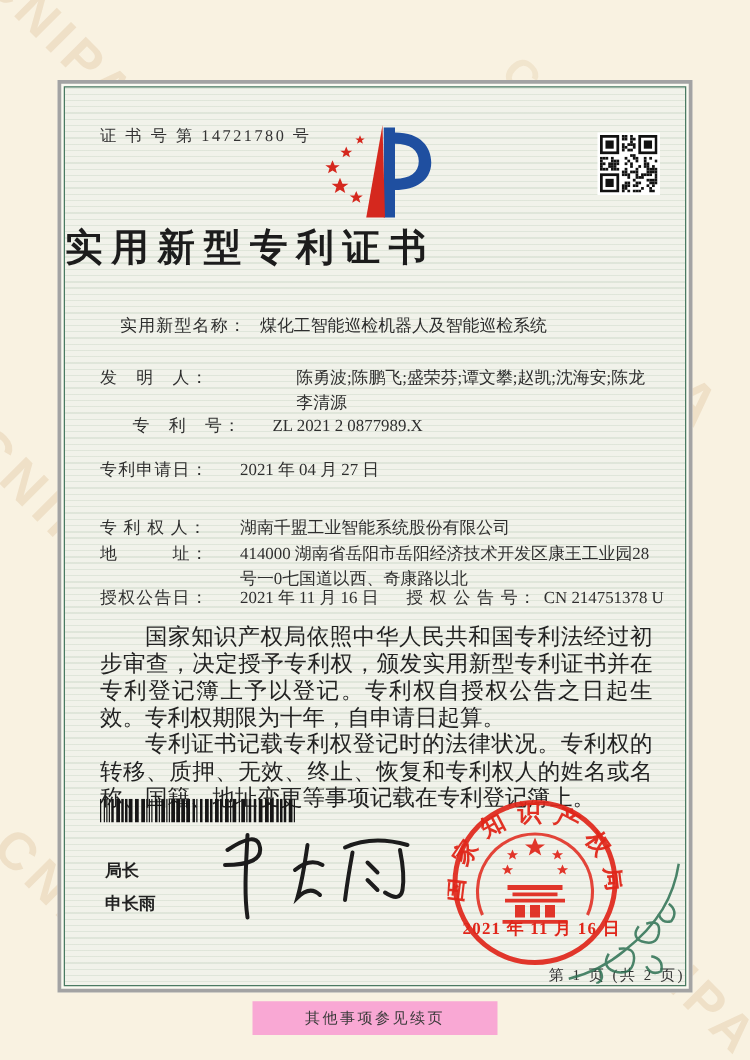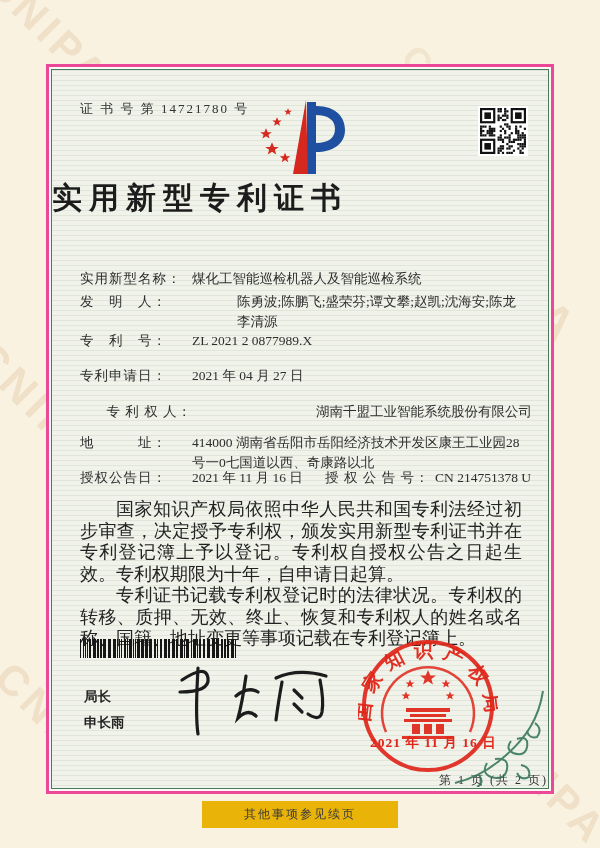--- a/index.html
+++ b/index.html
@@ -19,21 +19,21 @@
   .wm1{left:-28px;top:6px;}
   .wm2{left:388px;top:78px;font-size:36px;color:rgba(214,182,138,0.22);}
   .wm3{left:430px;top:250px;font-size:46px;}
   .wm4{left:-42px;top:380px;font-size:44px;}
   .wm5{left:120px;top:520px;color:rgba(200,190,170,0.20);}
   .wm6{left:-20px;top:700px;}
   .wm7{left:470px;top:760px;}
   
   .cert-frame{
     position:absolute;left:46px;top:64px;width:508px;height:730px;
-    border:3px solid #ec4899;background:#fbfaf2;padding:2px;
+    border:3px solid #a3a3a3;background:#fbfaf2;padding:2px;
     box-sizing:border-box;z-index:1;
   }
   .cert-inner{
     position:relative;width:100%;height:100%;box-sizing:border-box;
     border:1px solid #4a7a62;
     background:
       repeating-linear-gradient(180deg,
         rgba(160,185,160,0.22) 0px, rgba(160,185,160,0.22) 1px,
         transparent 1px, transparent 5px),
       #f1f2ea;
@@ -52,25 +52,25 @@
     position:absolute;left:0;top:108px;width:100%;text-align:left;
     font-size:30px;font-weight:700;letter-spacing:7px;color:#1c1c1c;
   }
   
   .field{
     position:absolute;left:28px;width:452px;display:flex;
     font-size:13.5px;line-height:20px;color:#2e2e2e;
   }
   .field .lbl{flex:0 0 112px;letter-spacing:1px;}
   .field .val{flex:1;white-space:pre-line;}
-  .f-name{top:199px;}
+  .f-name{top:181px;margin-left:16px;}
   .f-inv{top:222px;gap:45px;}
-  .f-pno{top:261px;}
+  .f-pno{top:261px;margin-left:26px;}
   .f-fdate{top:296px;}
-  .f-owner{top:332px;text-align:right;}
+  .f-owner{top:342px;}
   .f-addr{top:363px;}
   .f-grant{top:398px;}
   .grant-no{position:absolute;left:245px;top:0;display:flex;width:240px;}
   .grant-no .lbl2{letter-spacing:1px;flex:0 0 110px;}
   
   .paras{
     position:absolute;left:28px;top:429px;width:442px;
     font-size:18px;line-height:21.5px;color:#222;text-align:justify;
   }
   .paras p{margin:0;text-indent:2em;}
@@ -91,21 +91,21 @@
     z-index:3;
   }
   
   .page-info{
     position:absolute;left:0;top:702px;width:100%;text-align:right;
     font-size:12px;letter-spacing:2px;color:#333;
   }
   .flourish{position:absolute;right:1px;bottom:1px;width:96px;height:104px;}
   .foot-note{
     position:absolute;left:50%;top:801px;transform:translateX(-50%);
-    background:#eab308;padding:5px 42px;z-index:2;
+    background:#f9a8d4;padding:5px 42px;z-index:2;
     font-size:12px;letter-spacing:2px;color:#3a3a3a;white-space:nowrap;
   }
 </style>
 </head>
 <body>
 
 <div class="wm wm1">CNIPA</div>
 <div class="wm wm2">CNIPA</div>
 <div class="wm wm3">CNIPA</div>
 <div class="wm wm4">CNIPA</div>

